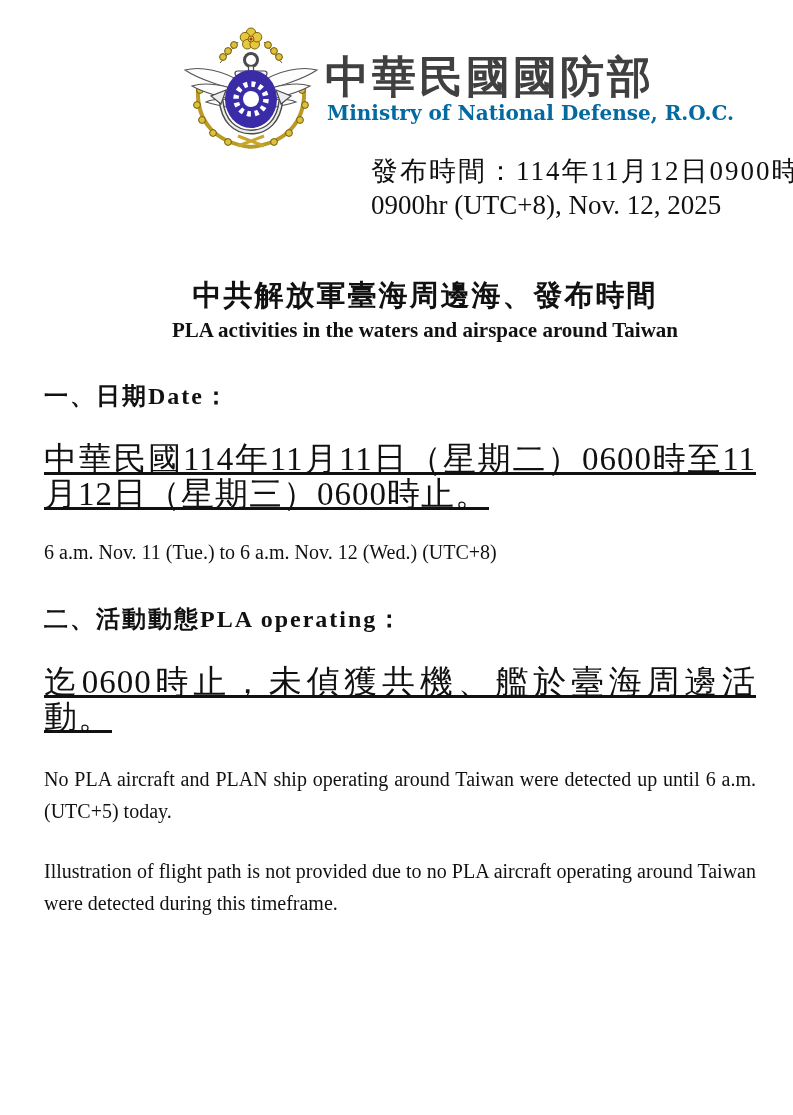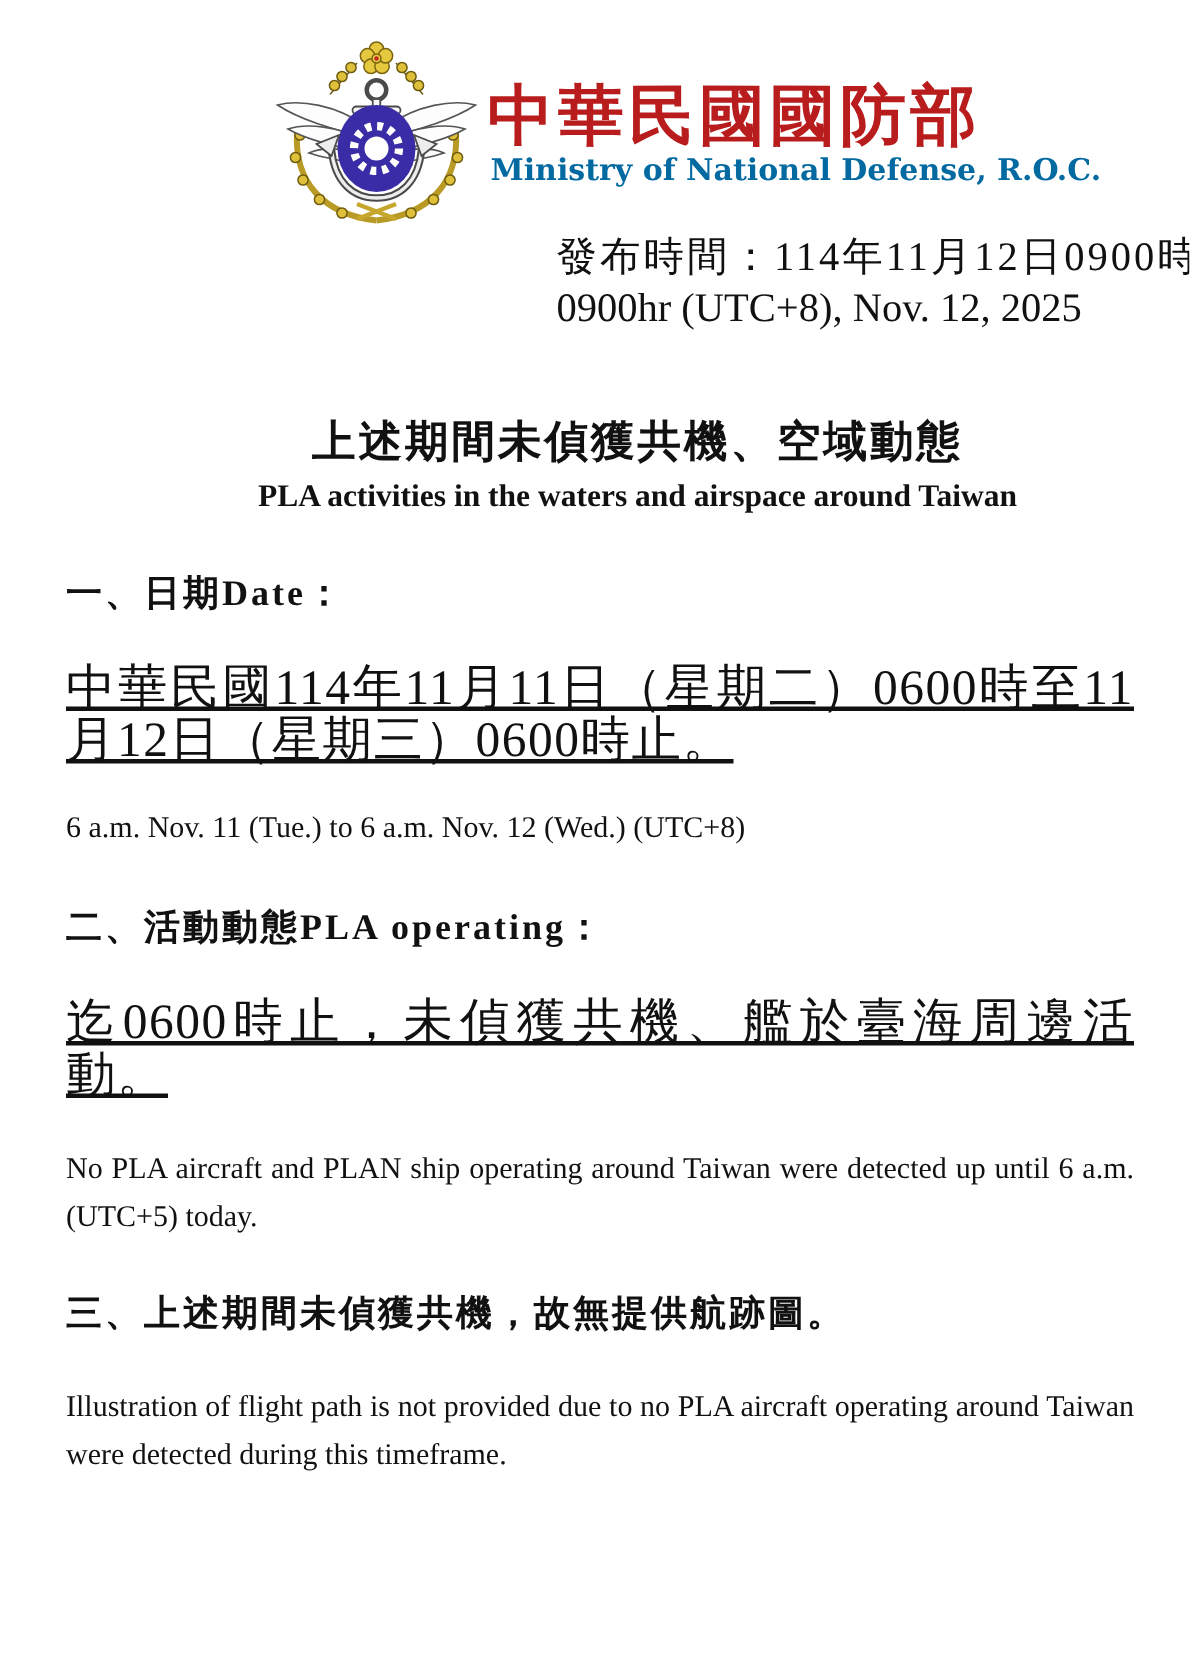--- a/index.html
+++ b/index.html
@@ -4,21 +4,21 @@
 <style>
   html,body{margin:0;padding:0;background:#ffffff;}
   .page{
     position:relative;width:793px;height:1115px;background:#ffffff;overflow:hidden;
     font-family:"Liberation Serif","DejaVu Serif",serif;color:#111;
   }
   
   .emblem{position:absolute;left:180px;top:26px;width:142px;height:124px;}
   .org-title{
     position:absolute;left:325px;top:48px;font-size:44px;font-weight:600;
-    letter-spacing:3px;white-space:nowrap;color:#b91c1c;
+    letter-spacing:3px;white-space:nowrap;color:#404040;
   }
   .org-subtitle{
     position:absolute;left:327px;top:101px;font-size:20px;font-weight:bold;
     font-family:"DejaVu Serif","Liberation Serif",serif;white-space:nowrap;color:#0369a1;
   }
   .release{
     position:absolute;left:371px;top:154px;font-size:27px;line-height:34px;white-space:nowrap;
   }
   .release .zh{letter-spacing:2px;}
   
@@ -118,29 +118,28 @@
   <div class="org-subtitle">Ministry of National Defense, R.O.C.</div>
 
   <div class="release">
     <div class="zh">發布時間：114年11月12日0900時</div>
     <div class="en">0900hr (UTC+8), Nov. 12, 2025</div>
   </div>
 
   <div class="body-flow">
 
     <div class="doc-title">
-      <div class="t-zh">上述期間未偵獲共機、空域動態</div>
+      <div class="t-zh">中共解放軍臺海周邊海、發布時間</div>
       <div class="t-en">PLA activities in the waters and airspace around Taiwan</div>
     </div>
 
     <div class="sec-head mt-s1h">一、日期Date：</div>
     <div class="p-zh mt-s1zh">中華民國114年11月11日（星期二）0600時至11月12日（星期三）0600時止。</div>
     <div class="p-en mt-s1en">6 a.m. Nov. 11 (Tue.) to 6 a.m. Nov. 12 (Wed.) (UTC+8)</div>
 
     <div class="sec-head mt-s2h">二、活動動態PLA operating：</div>
     <div class="p-zh mt-s2zh">迄0600時止，未偵獲共機、艦於臺海周邊活動。</div>
     <div class="p-en mt-s2en">No PLA aircraft and PLAN ship operating around Taiwan were detected up until 6 a.m. (UTC+5) today.</div>
 
-    <div class="sec-head mt-s3h">三、上述期間未偵獲共機，故無提供航跡圖。</div>
     <div class="p-en mt-s3en">Illustration of flight path is not provided due to no PLA aircraft operating around Taiwan were detected during this timeframe.</div>
 
   </div>
 </div>
 
 </body></html>

